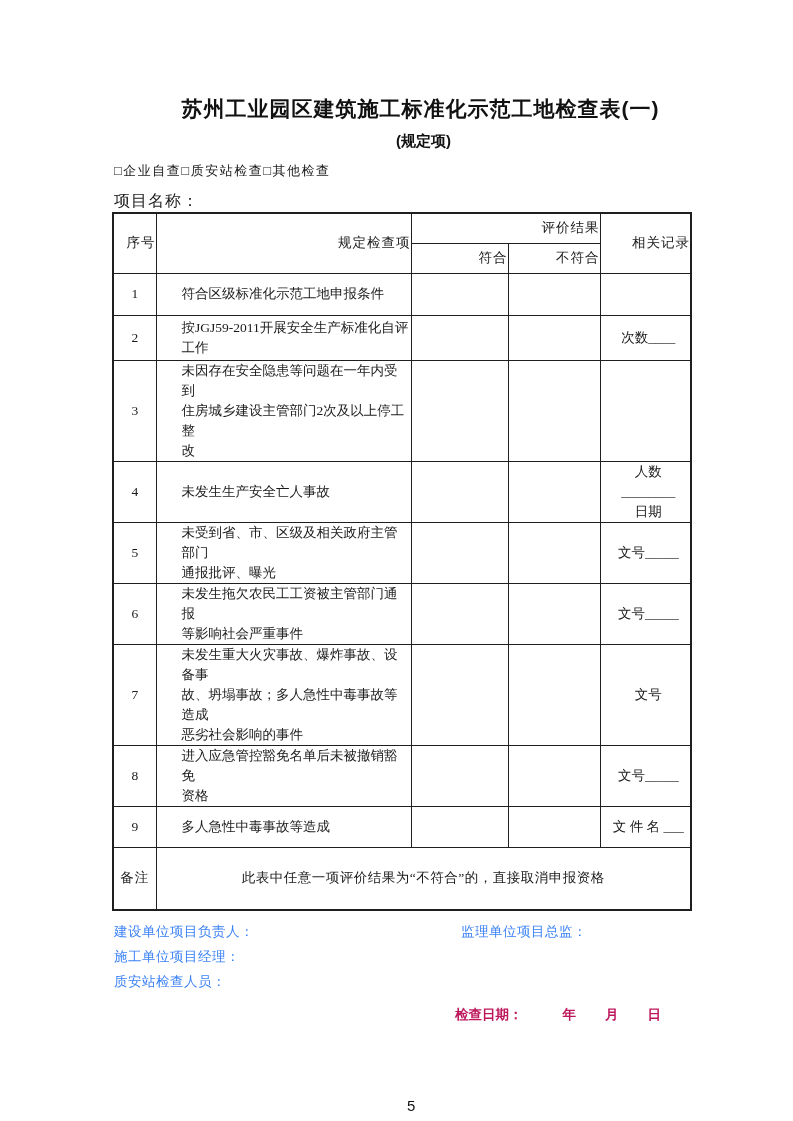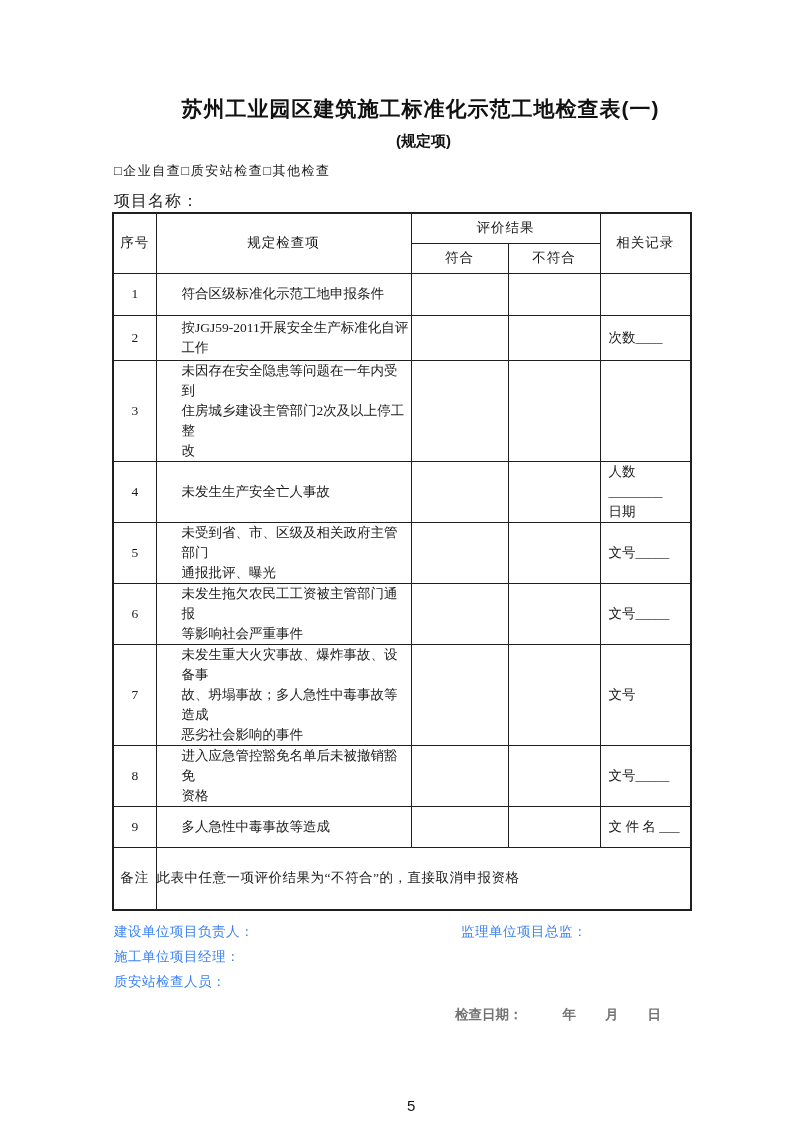--- a/index.html
+++ b/index.html
@@ -57,54 +57,55 @@
     table-layout: fixed;
     border: 2px solid #1f1f1f;
   }
   .main-table th, .main-table td {
     border: 1px solid #1f1f1f;
     font-weight: normal;
     font-size: 13.5px;
     vertical-align: middle;
     overflow: hidden;
   }
-  .main-table th { text-align: center; letter-spacing: 1px; }
+  .main-table th { text-align: right; letter-spacing: 1px; }
   td.seq-cell { text-align: center; }
   td.item-cell {
     padding-left: 25px;
     padding-right: 2px;
     white-space: pre-line;
     line-height: 20px;
   }
   td.record-cell {
     padding-left: 8px;
     padding-right: 2px;
     white-space: pre-line;
     line-height: 20px;
+    text-align: center;
   }
   td.remark-label-cell { text-align: center; letter-spacing: 1px; }
-  td.remark-text-cell { letter-spacing: 0.5px; }
+  td.remark-text-cell { text-align: center; letter-spacing: 0.5px; }
   .sign-row {
     margin-left: 114px;
     font-size: 13.5px;
     line-height: 17px;
     letter-spacing: 0.5px;
     color: #3b82f6;
   }
   .sign-row.first { margin-top: 12px; }
   .sign-row + .sign-row { margin-top: 8px; }
   .sign-left { display: inline-block; width: 347px; }
   .date-row {
     margin-top: 16px;
     margin-left: 455px;
     font-family: "Liberation Sans", "DejaVu Sans", sans-serif;
     font-weight: bold;
     font-size: 13.5px;
     line-height: 17px;
-    color: #737373;
+    color: #be185d;
   }
   .date-year  { display: inline-block; margin-left: 40px; }
   .date-month { display: inline-block; margin-left: 29px; }
   .date-day   { display: inline-block; margin-left: 29px; }
   .page-number {
     position: absolute;
     left: 407px;
     top: 1097px;
     font-family: "Liberation Sans", "DejaVu Sans", sans-serif;
     font-size: 15px;

